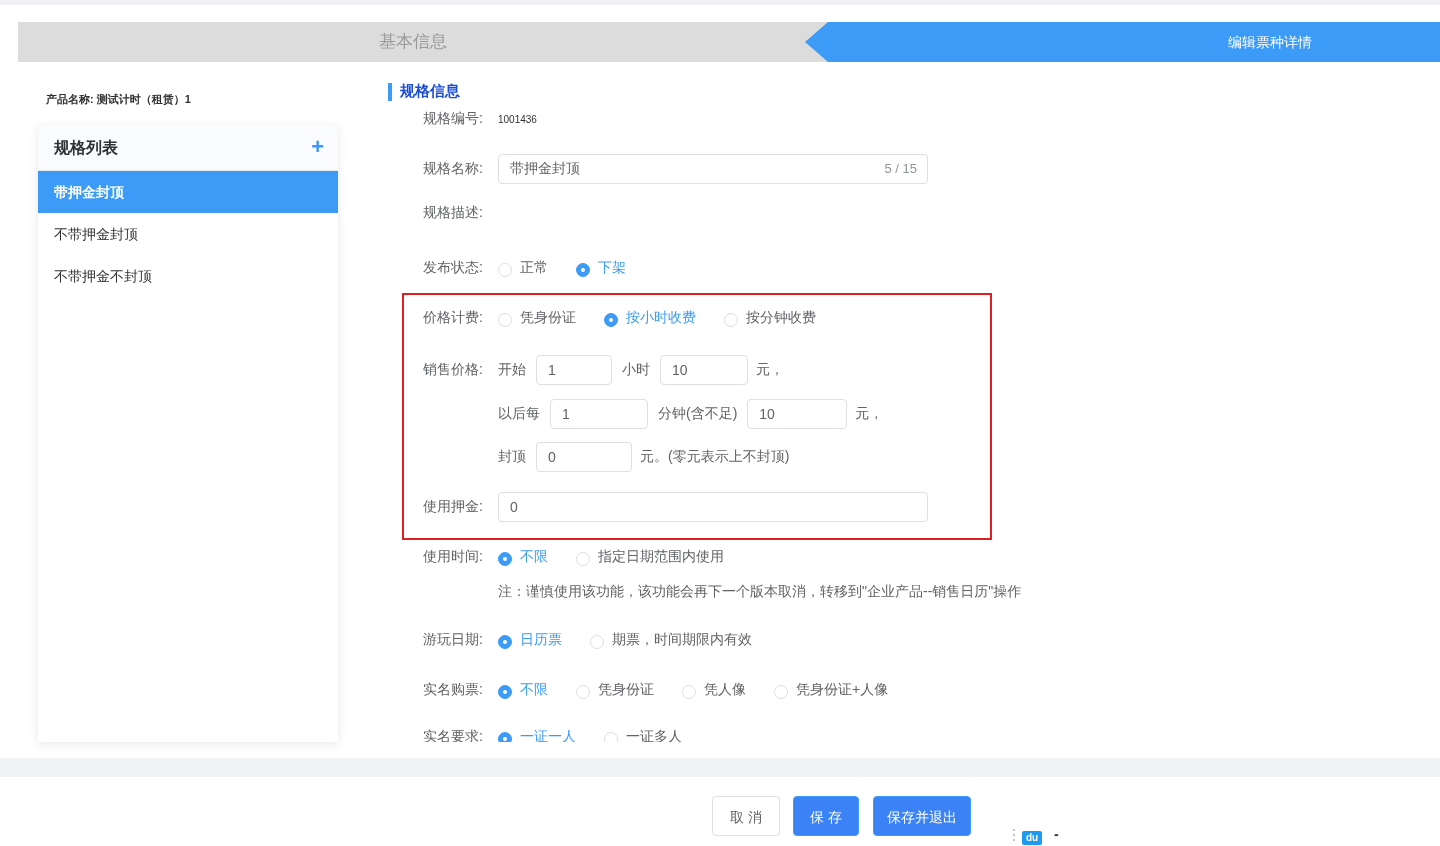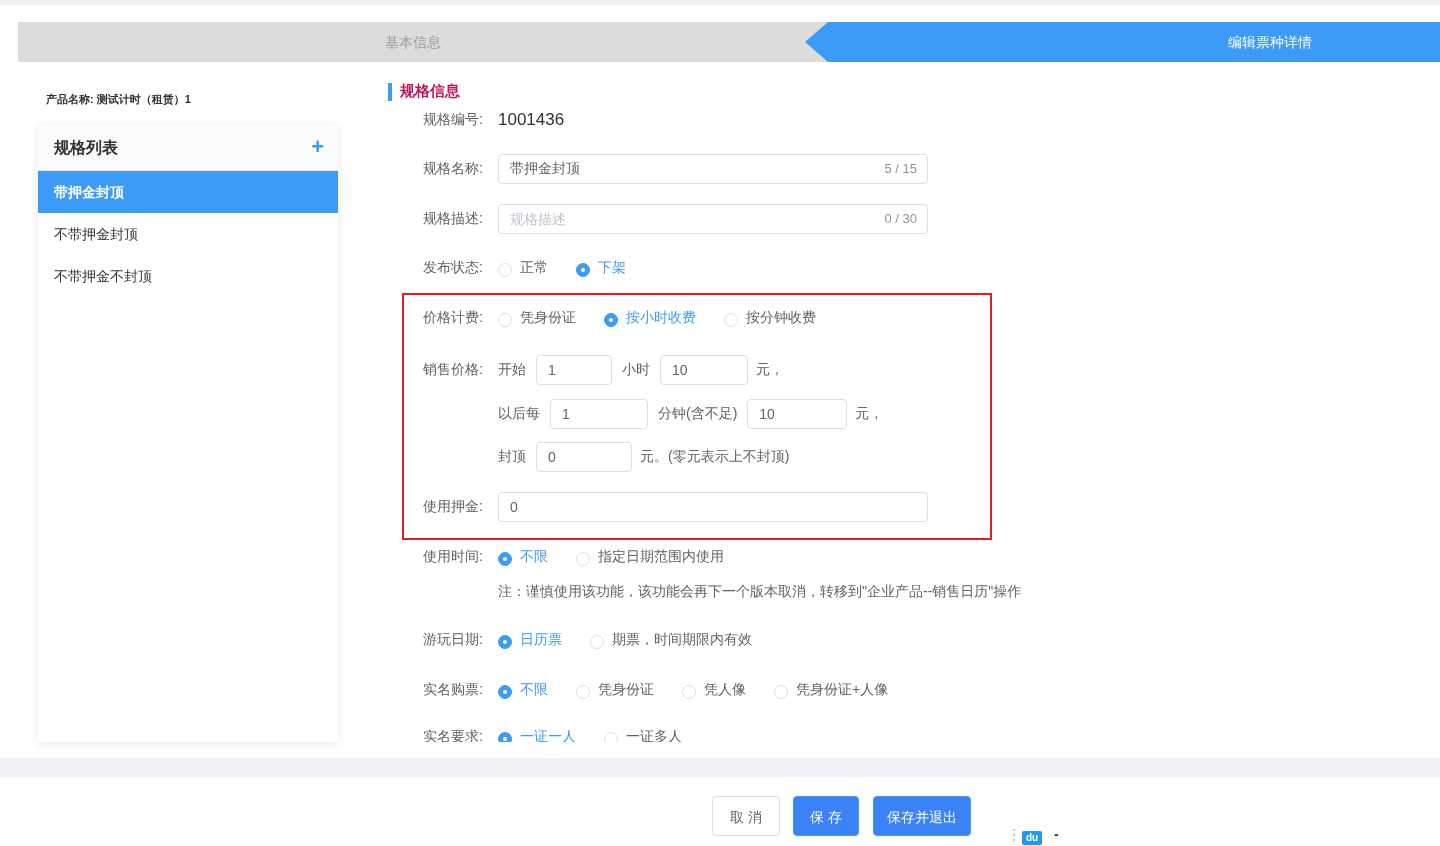--- a/index.html
+++ b/index.html
@@ -6,21 +6,21 @@
   html,body { width:1440px; height:846px; background:#fff; overflow:hidden;
     font-family:"Liberation Sans","DejaVu Sans",sans-serif; }
   .abs { position:absolute; }
 
   
   .topstrip { left:0; top:0; width:1440px; height:5px; background:#f0f1f4; }
 
   
   .stepbar { left:18px; top:22px; width:1422px; height:40px; background:#dcdcdc; }
   .step1-label { position:absolute; left:0; top:0; width:790px; height:52px; line-height:40px;
-    text-align:center; color:#9a9a9a; font-size:14px; }
+    text-align:center; color:#9a9a9a; font-size:17px; }
   .step2 { position:absolute; left:787px; top:0; width:635px; height:40px; background:#3d9bf8;
     clip-path:polygon(23px 0, 100% 0, 100% 100%, 23px 100%, 0 50%); }
   .step2-label { position:absolute; right:128px; top:0; height:40px; line-height:40px;
     color:#fff; font-size:14px; font-weight:normal; }
 
   
   .product-name { left:46px; top:92px; font-size:11px; font-weight:bold; color:#303133; }
   .sidecard { left:38px; top:125px; width:300px; height:617px; background:#fff;
     box-shadow:0 2px 10px rgba(0,0,0,0.09); }
   .sidehead { position:relative; height:46px; line-height:46px; padding:0 16px;
@@ -29,25 +29,25 @@
   .plus { position:absolute; right:14px; top:0; height:46px; line-height:44px;
     color:#3d9bf8; font-size:22px; font-weight:bold; cursor:pointer; }
   .sitem { height:42px; line-height:42px; padding:0 16px; font-size:14px; color:#303133;
     cursor:pointer; white-space:nowrap; overflow:hidden; }
   .sitem.sel { background:#3d9bf8; color:#fff; font-weight:bold; }
 
   
   .main { left:388px; top:0; width:650px; height:742px; overflow:hidden; }
   .sec-title { position:absolute; top:82px; left:0; display:flex; align-items:center; }
   .sec-bar { width:4px; height:18px; background:#3d9bf8; margin-right:8px; }
-  .sec-txt { font-size:15px; font-weight:bold; color:#be185d; }
+  .sec-txt { font-size:15px; font-weight:bold; color:#1d4ed8; }
 
   .row { position:absolute; left:0; display:flex; align-items:center; white-space:nowrap; }
   .lbl { width:110px; text-align:right; padding-right:15px; font-size:14px; color:#606266; flex:none; }
-  .val { font-size:17px; color:#303133; }
+  .val { font-size:10px; color:#303133; }
 
   .inputbox { position:relative; width:430px; height:30px; border:1px solid #dcdfe6;
     border-radius:4px; background:#fff; }
   .inputbox input { width:100%; height:100%; border:none; outline:none; background:transparent;
     padding:0 58px 0 11px; font-size:14px; color:#606266;
     font-family:"Liberation Sans","DejaVu Sans",sans-serif; }
   .inputbox input::placeholder { color:#c0c4cc; }
   .counter { position:absolute; right:10px; top:0; height:28px; line-height:28px;
     font-size:13px; color:#909399; pointer-events:none; }
 
@@ -130,24 +130,20 @@
   <div class="row" style="top:154px;">
     <span class="lbl">规格名称:</span>
     <span class="inputbox">
       <input type="text" value="带押金封顶" style="">
       <span class="counter">5 / 15</span>
     </span>
   </div>
 
   <div class="row" style="top:204px;">
     <span class="lbl">规格描述:</span>
-    <span class="inputbox">
-      <input type="text" placeholder="规格描述" style="">
-      <span class="counter">0 / 30</span>
-    </span>
   </div>
 
   <div class="row" style="top:259px;">
     <span class="lbl">发布状态:</span>
     <span class="ropt">
       <i class="rb"></i>
       <em class="rlbl" style="font-style:normal">正常</em>
     </span>
     <span class="ropt sel">
       <i class="rb on"></i>

